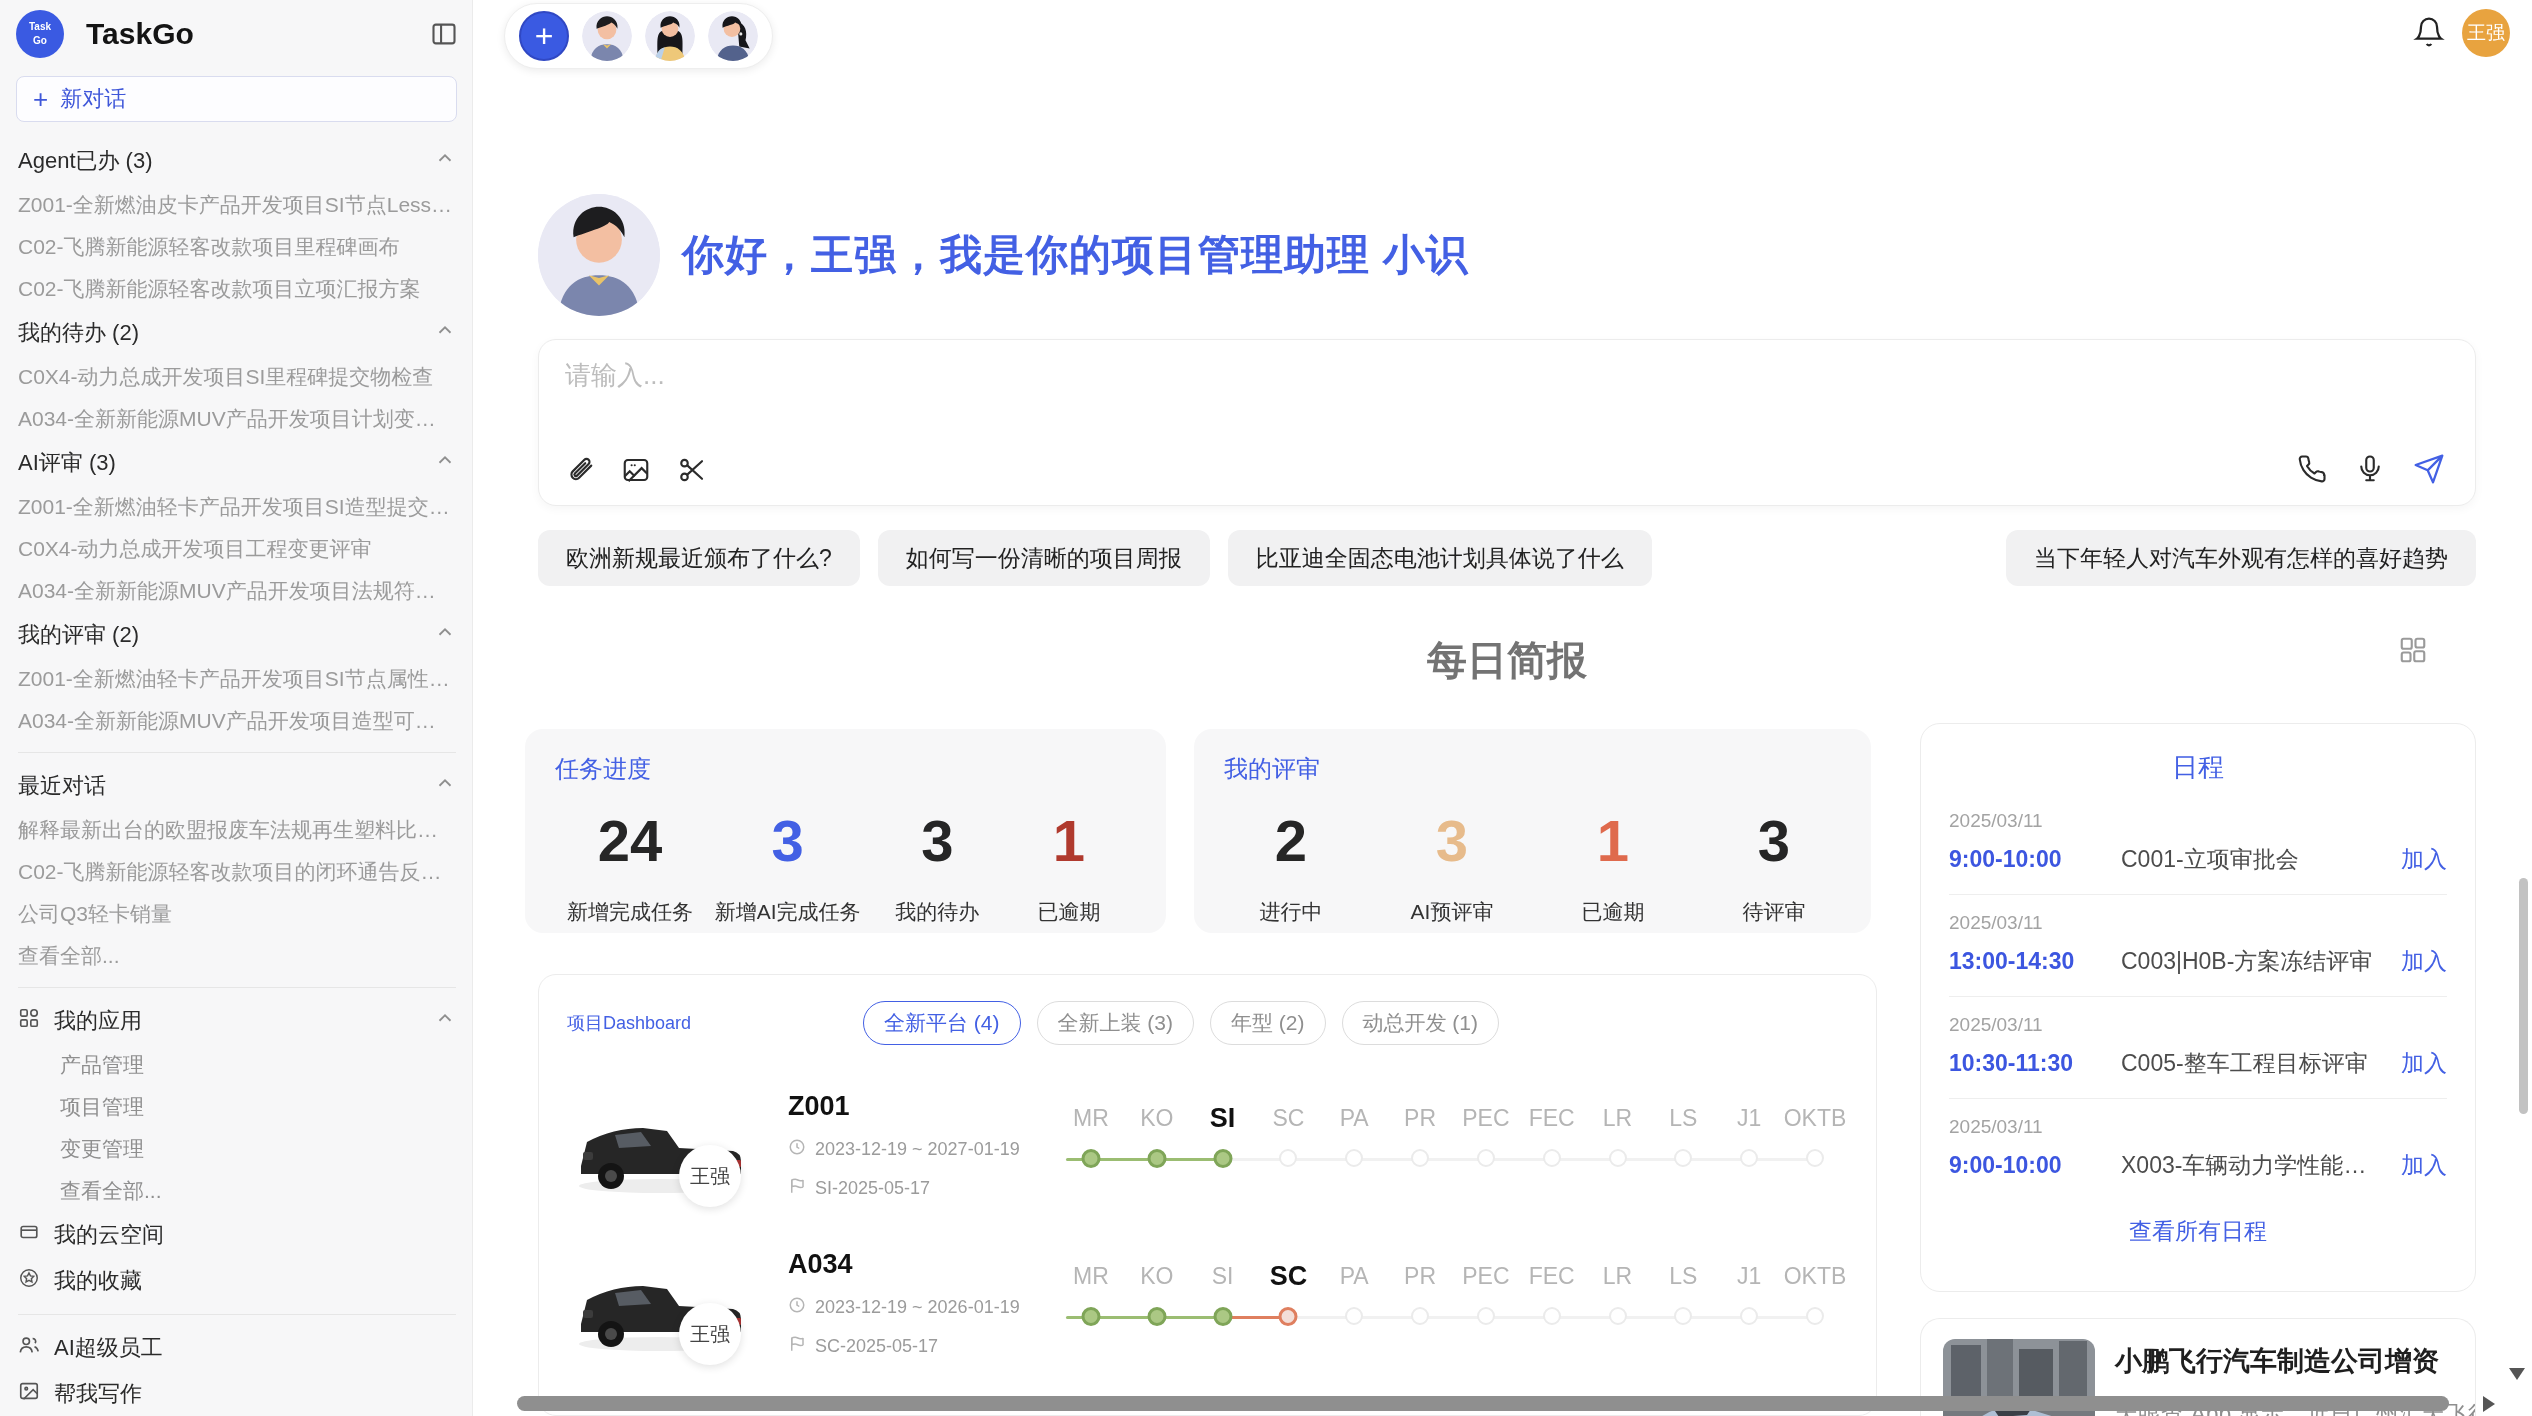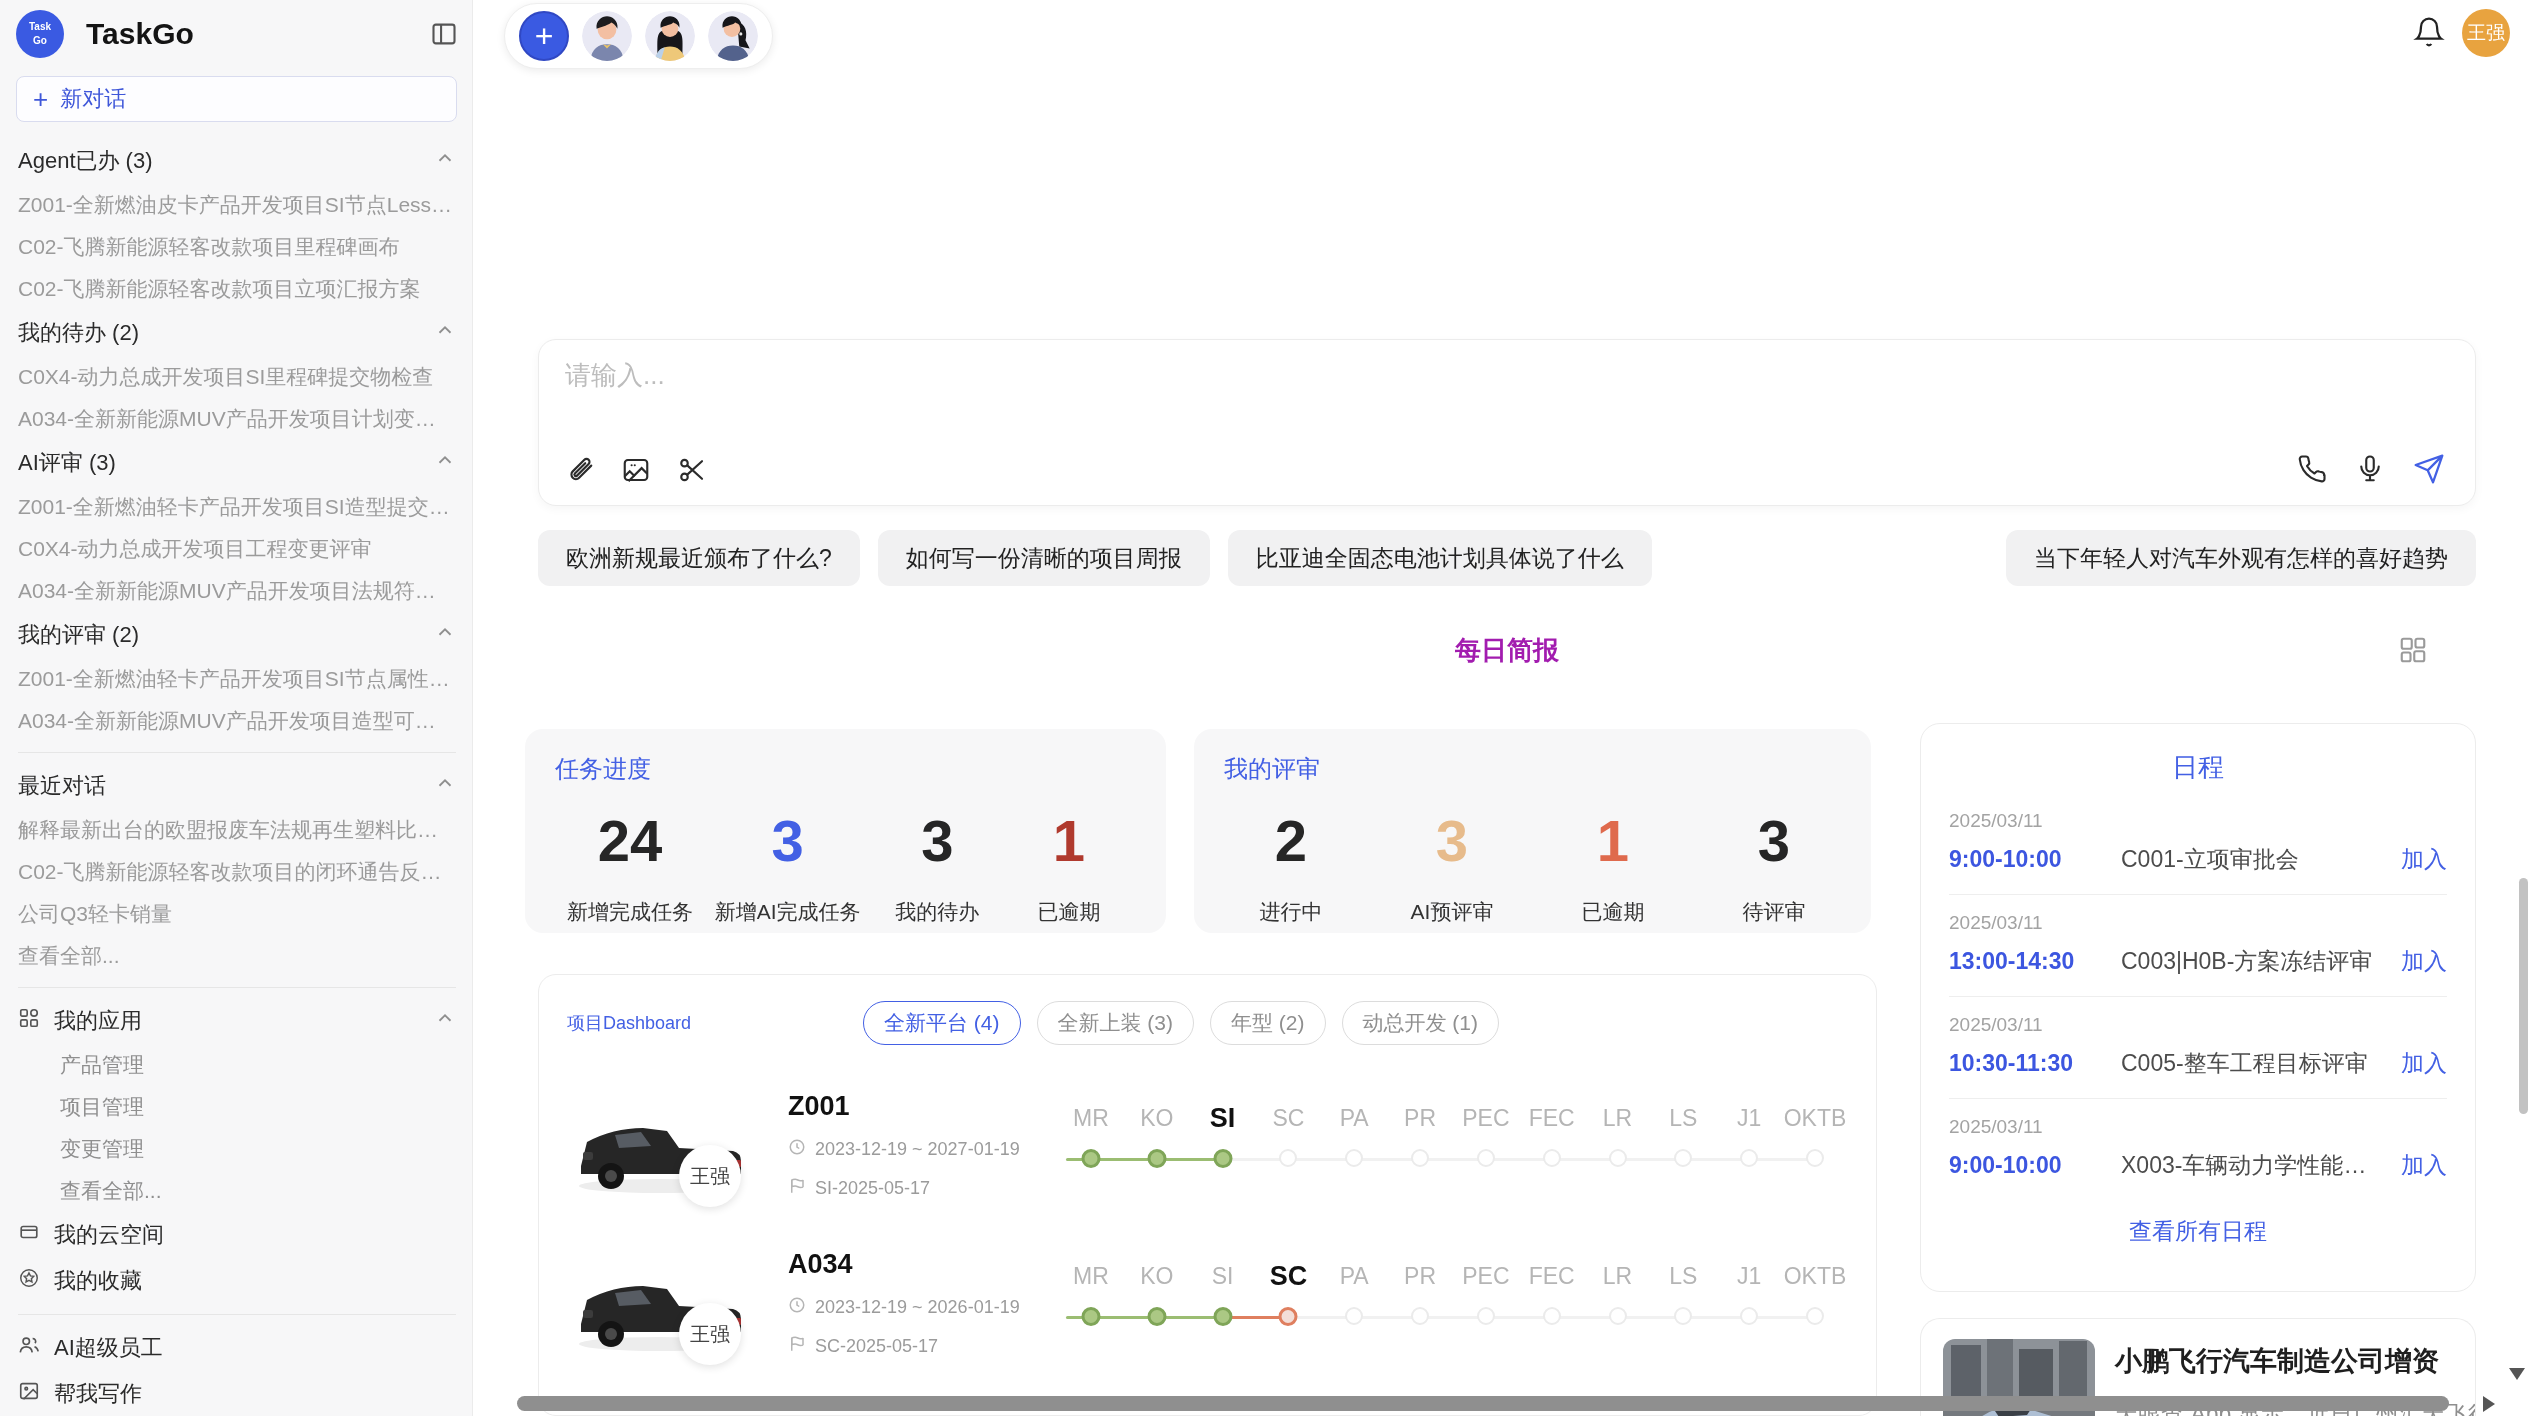--- a/index.html
+++ b/index.html
@@ -62,21 +62,21 @@
   .composer-icons { position:absolute; left:26px; bottom:16px; display:flex; gap:26px; }
   .composer-icons-r { position:absolute; right:30px; bottom:16px; display:flex; gap:28px; align-items:center; }
   .cicon { cursor:pointer; }
 
   .chips { position:absolute; left:65px; top:530px; width:1938px; display:flex; gap:18px; }
   .chip { height:56px; background:#f1f1f2; border-radius:12px; display:flex; align-items:center;
           padding:0 28px; font-size:23px; color:#222; white-space:nowrap; cursor:pointer; }
   .chip:last-child { margin-left:auto; }
 
   .brief-head { position:absolute; left:65px; top:633px; width:1938px; text-align:center; }
-  .brief-title { font-size:26px; font-weight:700; color:#a21caf; }
+  .brief-title { font-size:40px; font-weight:700; color:#737373; }
   .brief-grid-icon { position:absolute; right:48px; top:2px; cursor:pointer; }
 
   .stats-row { position:absolute; left:52px; top:729px; display:flex; gap:28px; }
   .stat-card { height:204px; background:#f7f7f8; border-radius:18px; padding:24px 30px; }
   .stat-card.c1 { width:641px; } .stat-card.c2 { width:677px; }
   .stat-title { font-size:24px; color:#4360e4; }
   .stat-cols { display:flex; justify-content:space-between; margin-top:22px; padding:0 12px; }
   .stat-col { text-align:center; min-width:110px; }
   .stat-val { font-size:58px; font-weight:600; color:#262626; }
   .stat-val.blue { color:#4360e4; } .stat-val.darkred { color:#b03a2e; }
@@ -316,20 +316,32 @@
     </div>
 
     <span class="bell">
       <svg width="32" height="32" viewBox="0 0 24 24" fill="none" stroke="#222" stroke-width="1.7">
           <path d="M18 8a6 6 0 00-12 0c0 7-3 9-3 9h18s-3-2-3-9"></path>
           <path d="M13.7 21a2 2 0 01-3.4 0"></path>
         </svg>
     </span>
     <div class="user-badge">王强</div>
 
+    <div class="greet">
+      <div class="greet-avatar">
+        <svg width="122" height="122" viewBox="0 0 48 48">
+            <circle cx="24" cy="24" r="24" fill="#e9e9f4"></circle>
+            <path d="M8 48c1-12 8-16 16-16s15 4 16 16z" fill="#7b86ad"></path>
+            <path d="M20 32l4 4 4-4-4 1z" fill="#e9c368"></path>
+            <circle cx="24" cy="18" r="9" fill="#f3bfa2"></circle>
+            <path d="M14 17c-1-8 5-12 10-12s11 4 10 12c-2-4-4-5-6-6-1 2-9 4-14 6z" fill="#1d1d1f"></path>
+          </svg>
+      </div>
+      <div class="greet-text">你好，王强，我是你的项目管理助理 小识</div>
+    </div>
 
     <div class="composer">
       <input class="composer-input" placeholder="请输入..." style="">
       <div class="composer-icons">
         <span class="cicon"><svg width="30" height="30" viewBox="0 0 24 24" fill="none" stroke="#2b2b2b" stroke-width="1.7" stroke-linecap="round">
               <path d="M21 8.5l-9.7 9.7a3.6 3.6 0 01-5.1-5.1L15.5 3.8a2.4 2.4 0 013.4 3.4L9.6 16.5a1.2 1.2 0 01-1.7-1.7l8.3-8.2"></path>
             </svg></span>
         <span class="cicon"><svg width="30" height="30" viewBox="0 0 24 24" fill="none" stroke="#2b2b2b" stroke-width="1.7">
               <rect x="3" y="4" width="18" height="16" rx="2.5"></rect>
               <path d="M8.5 8.2l.01 0M11 8.2l.01 0" stroke-linecap="round"></path>

